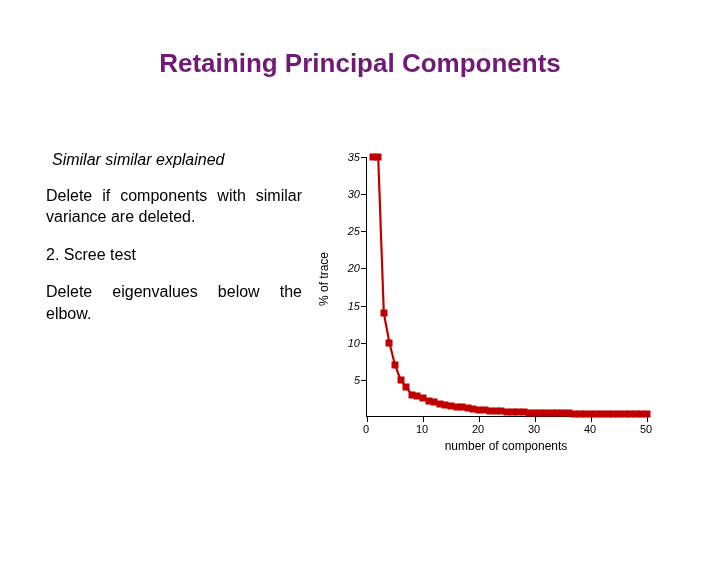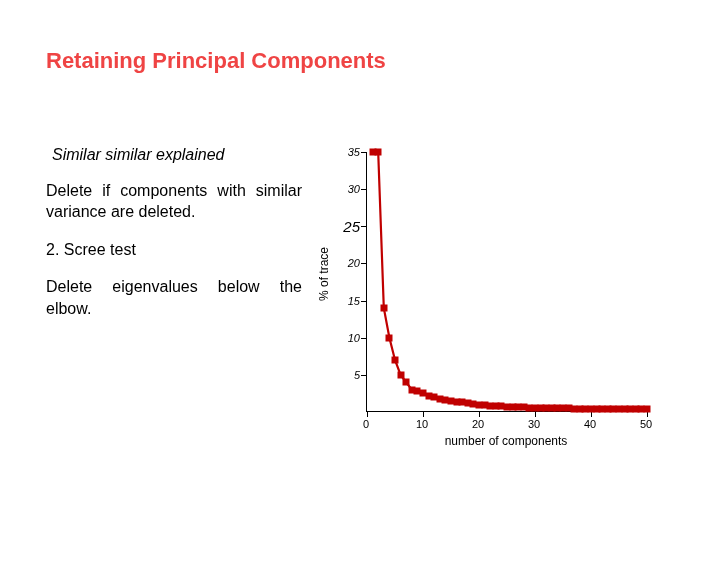--- a/index.html
+++ b/index.html
@@ -10,23 +10,24 @@
     color: #000;
     position: relative;
   }
   .slide {
     width: 720px;
     height: 576px;
     position: relative;
     padding: 30px 46px 0 46px;
   }
   .title {
-    font-size: 22px;
+    font-size: 26px;
     font-weight: bold;
-    color: #ef4444;
+    color: #701a75;
+    text-align: center;
     margin-bottom: 70px;
     margin-top: 18px;
   }
   .content {
     display: flex;
     flex-direction: row;
     gap: 18px;
   }
   .left {
     width: 256px;
@@ -225,21 +226,21 @@
             <div class="pt" style="left: 257.6px; top: 257.029px;"></div>
             <div class="pt" style="left: 263.2px; top: 257.029px;"></div>
             <div class="pt" style="left: 268.8px; top: 257.029px;"></div>
             <div class="pt" style="left: 274.4px; top: 257.029px;"></div>
             <div class="pt" style="left: 280px; top: 257.029px;"></div>
           </div>
       <div class="ytick-label" style="top: 230.857px; position: absolute; left: 12px; transform: translateY(-50%); font-size: 11px; width: 22px; text-align: right;">5</div>
           <div class="ytick-label" style="top: 193.714px; position: absolute; left: 12px; transform: translateY(-50%); font-size: 11px; width: 22px; text-align: right;">10</div>
           <div class="ytick-label" style="top: 156.571px; position: absolute; left: 12px; transform: translateY(-50%); font-size: 11px; width: 22px; text-align: right;">15</div>
           <div class="ytick-label" style="top: 119.429px; position: absolute; left: 12px; transform: translateY(-50%); font-size: 11px; width: 22px; text-align: right;">20</div>
-          <div class="ytick-label" style="top: 82.2857px; position: absolute; left: 12px; transform: translateY(-50%); font-size: 15px; width: 22px; text-align: right;">25</div>
+          <div class="ytick-label" style="top: 82.2857px; position: absolute; left: 12px; transform: translateY(-50%); font-size: 11px; width: 22px; text-align: right;">25</div>
           <div class="ytick-label" style="top: 45.1429px; position: absolute; left: 12px; transform: translateY(-50%); font-size: 11px; width: 22px; text-align: right;">30</div>
           <div class="ytick-label" style="top: 8px; position: absolute; left: 12px; transform: translateY(-50%); font-size: 11px; width: 22px; text-align: right;">35</div>
           <div style="position: absolute; left: 40px; top: 274px; transform: translateX(-50%); font-size: 11px;">0</div>
           <div style="position: absolute; left: 96px; top: 274px; transform: translateX(-50%); font-size: 11px;">10</div>
           <div style="position: absolute; left: 152px; top: 274px; transform: translateX(-50%); font-size: 11px;">20</div>
           <div style="position: absolute; left: 208px; top: 274px; transform: translateX(-50%); font-size: 11px;">30</div>
           <div style="position: absolute; left: 264px; top: 274px; transform: translateX(-50%); font-size: 11px;">40</div>
           <div style="position: absolute; left: 320px; top: 274px; transform: translateX(-50%); font-size: 11px;">50</div>
         </div>
     </div>

